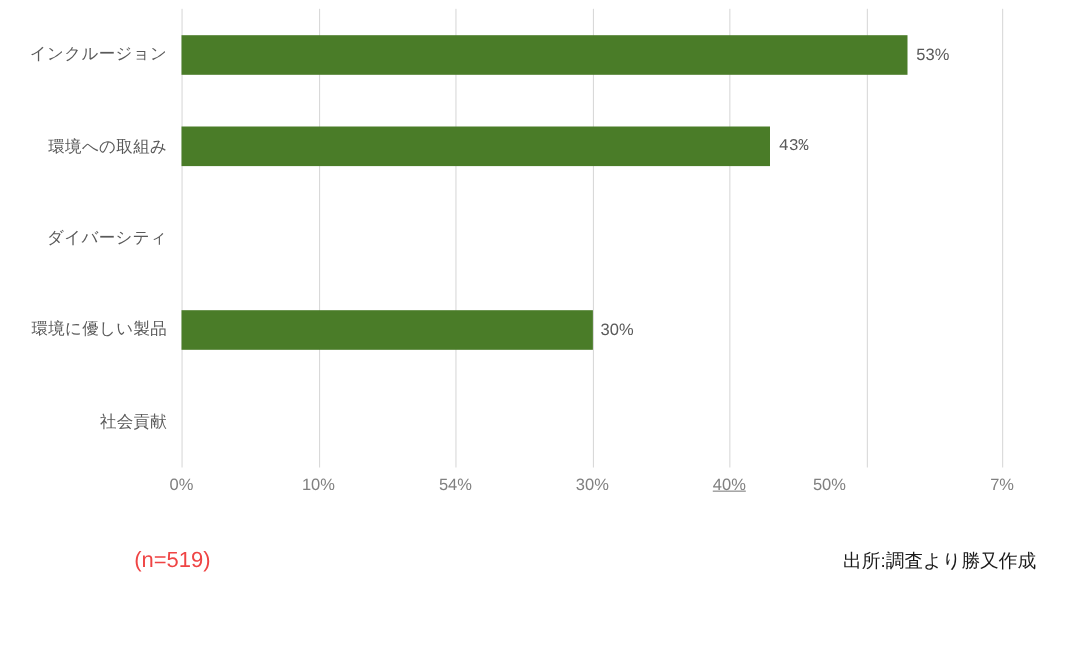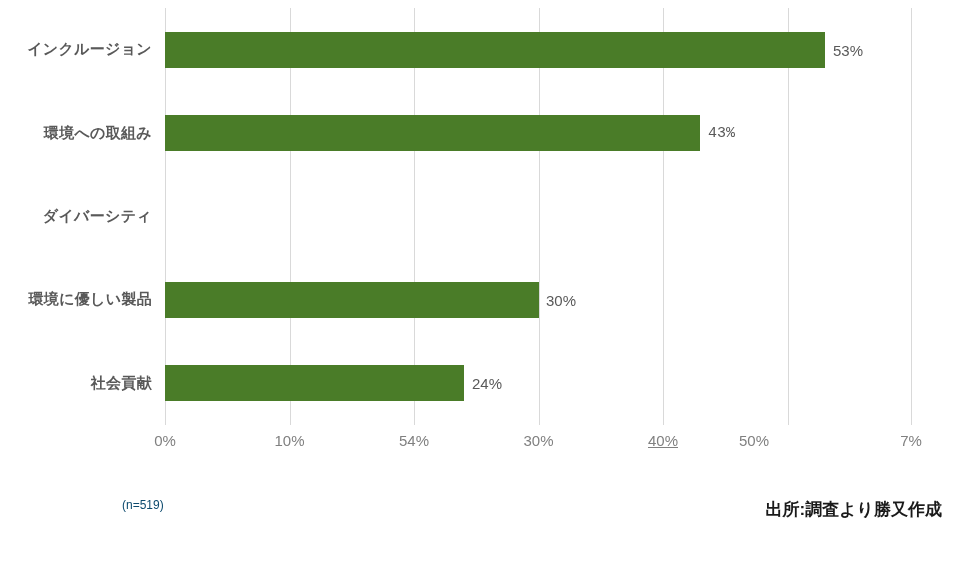--- a/index.html
+++ b/index.html
@@ -77,21 +77,20 @@
     line-height: 1;
   }
 
   
   .cat-labels {
     position: absolute;
     left: 0;
     top: 8px;
     width: 152px;
     height: 417px;
-    font-weight: bold;
   }
   .cat-label {
     position: absolute;
     right: 0;
     height: 83.4px;
     display: flex;
     align-items: center;
     justify-content: flex-end;
     font-size: 15px;
     color: #595959;
@@ -121,33 +120,33 @@
     position: absolute;
     left: 0;
     right: 0;
     top: 498px;
     height: 40px;
   }
   .footer-note {
     position: absolute;
     left: 122px;
     top: 0;
-    font-size: 12px;
-    color: #0c4a6e;
+    font-size: 20px;
+    color: #ef4444;
     white-space: nowrap;
     text-align: right;
   }
   .footer-source {
     position: absolute;
     right: 32px;
     top: 0;
     font-size: 17px;
     color: #1a1a1a;
     white-space: nowrap;
-    font-weight: 700;
+    font-weight: 400;
   }
 </style>
 </head>
 <body>
 
 <div id="chart-root">
 
   <div class="cat-labels">
     <div class="cat-label" style="top:0px;">インクルージョン</div>
     <div class="cat-label" style="top:83.4px;">環境への取組み</div>
@@ -172,24 +171,20 @@
         <div class="bar-value" style="left:668px;">53%</div>
       </div>
       <div class="band" style="top:83.4px;font-family:Liberation Mono, monospace;">
         <div class="bar" style="width:535.35px;"></div>
         <div class="bar-value" style="left:543px;">43%</div>
       </div>
       <div class="band" style="top:250.2px;">
         <div class="bar" style="width:373.5px;"></div>
         <div class="bar-value" style="left:381px;">30%</div>
       </div>
-      <div class="band" style="top:333.6px;">
-        <div class="bar" style="width:298.8px;"></div>
-        <div class="bar-value" style="left:307px;">24%</div>
-      </div>
     </div>
 
   </div>
 
   <div class="x-ticks">
     <div class="x-tick" style="left:0px;">0%</div>
     <div class="x-tick" style="left:124.5px;text-align:right;">10%</div>
     <div class="x-tick" style="left:249px;">54%</div>
     <div class="x-tick" style="left:373.5px;">30%</div>
     <div class="x-tick" style="left:498px;text-decoration:underline;">40%</div>

